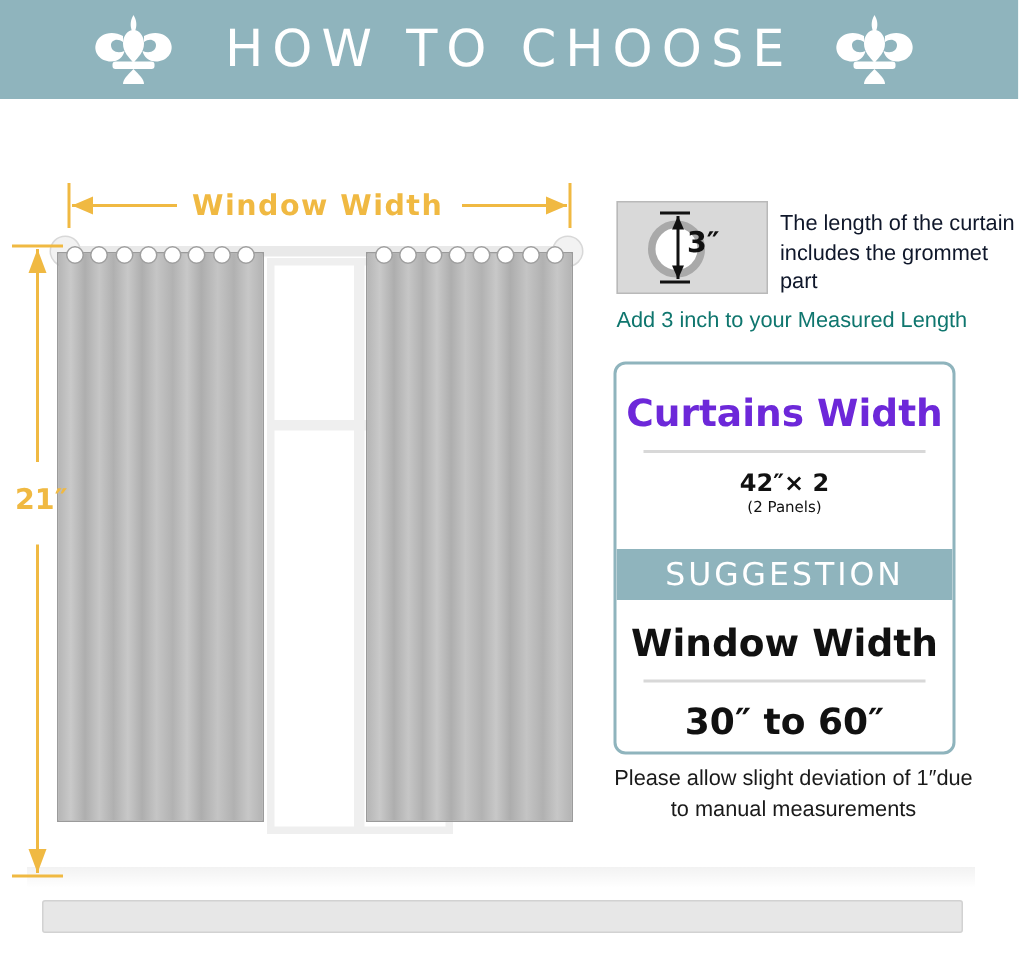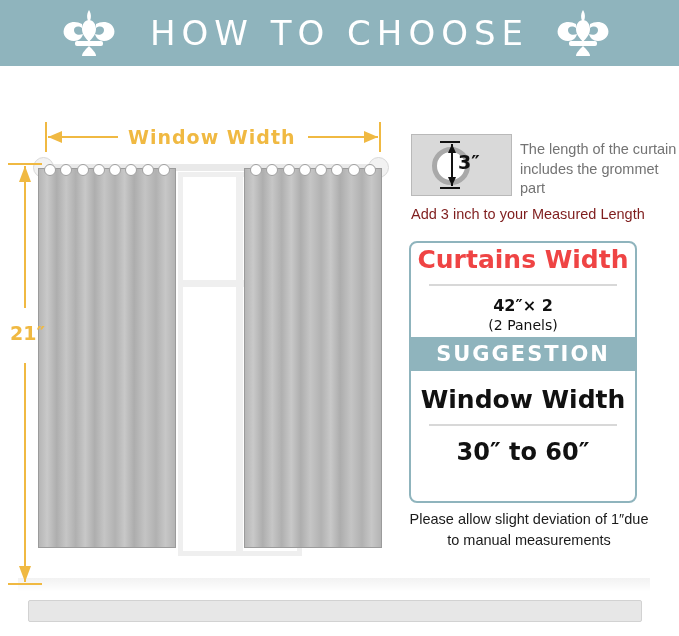--- a/index.html
+++ b/index.html
@@ -206,78 +206,78 @@
     color: #111111;
     font-family: "DejaVu Sans", sans-serif;
   }
   .grommet-note {
     position: absolute;
     left: 520px;
     top: 140px;
     width: 160px;
     font-size: 14.5px;
     line-height: 1.35;
-    color: #737373;
+    color: #0f172a;
   }
   .add-note {
     position: absolute;
     left: 411px;
     top: 206px;
     font-size: 14.5px;
-    color: #7f1d1d;
+    color: #0f766e;
     white-space: nowrap;
   }
 
   
   .card {
     position: absolute;
     left: 409px;
     top: 241px;
     width: 228px;
     height: 262px;
     background: #ffffff;
     border: 2px solid #8fb4bd;
     border-radius: 8px;
     box-sizing: border-box;
     overflow: hidden;
     text-align: center;
   }
   .card-title {
-    margin-top: 2px;
+    margin-top: 18px;
     font-size: 25px;
     font-weight: bold;
-    color: #ef4444;
+    color: #6d28d9;
     font-family: "DejaVu Sans", sans-serif;
   }
   .card-rule {
     width: 188px;
     height: 2px;
     background: #d8d8d8;
     margin: 10px auto 0 auto;
   }
   .card-value {
     margin-top: 10px;
     font-size: 16px;
     font-weight: bold;
     color: #111111;
     font-family: "DejaVu Sans", sans-serif;
   }
   .card-sub {
     margin-top: 2px;
-    font-size: 14px;
+    font-size: 10px;
     color: #111111;
     font-family: "DejaVu Sans", sans-serif;
   }
   .card-banner {
-    margin-top: 4px;
+    margin-top: 22px;
     height: 34px;
     background: #8fb4bd;
     color: #ffffff;
     font-size: 21px;
-    font-weight: bold;
+    font-weight: normal;
     letter-spacing: 2px;
     display: flex;
     align-items: center;
     justify-content: center;
     font-family: "DejaVu Sans", sans-serif;
   }
   .card-title2 {
     margin-top: 14px;
     font-size: 25px;
     font-weight: bold;

